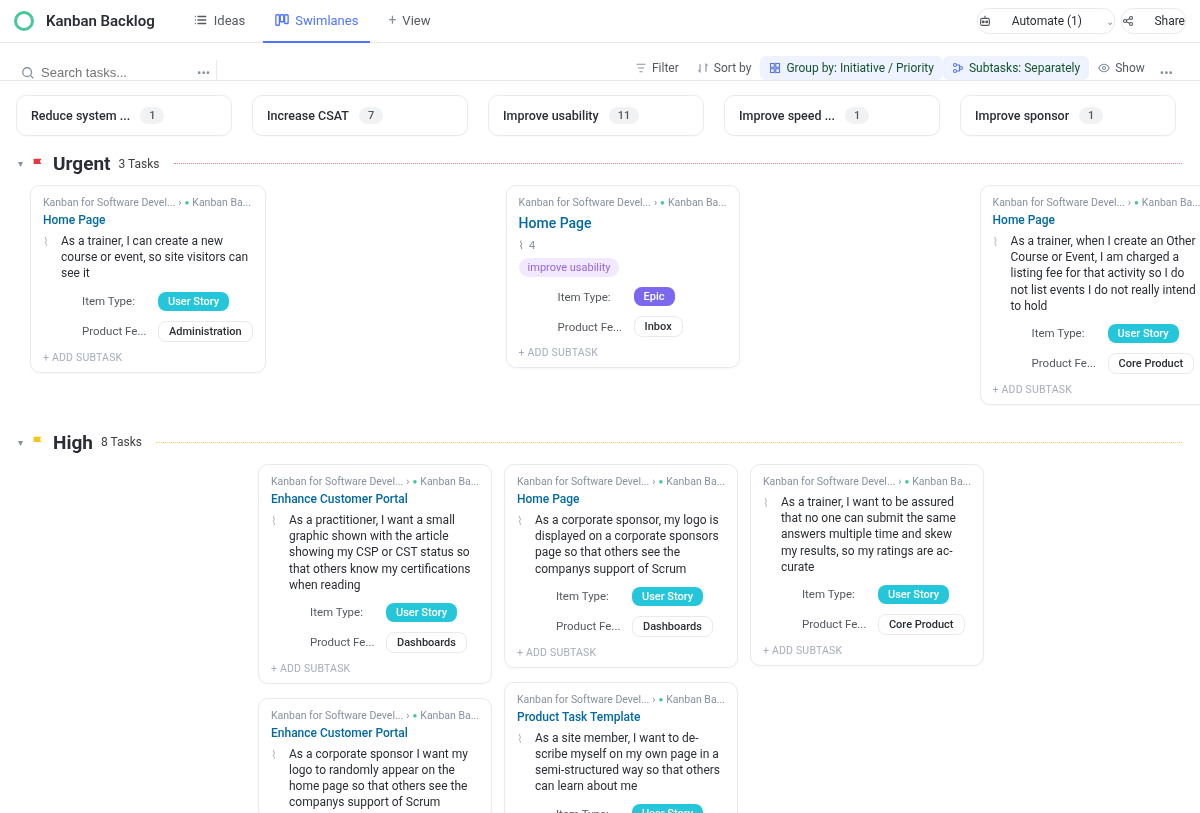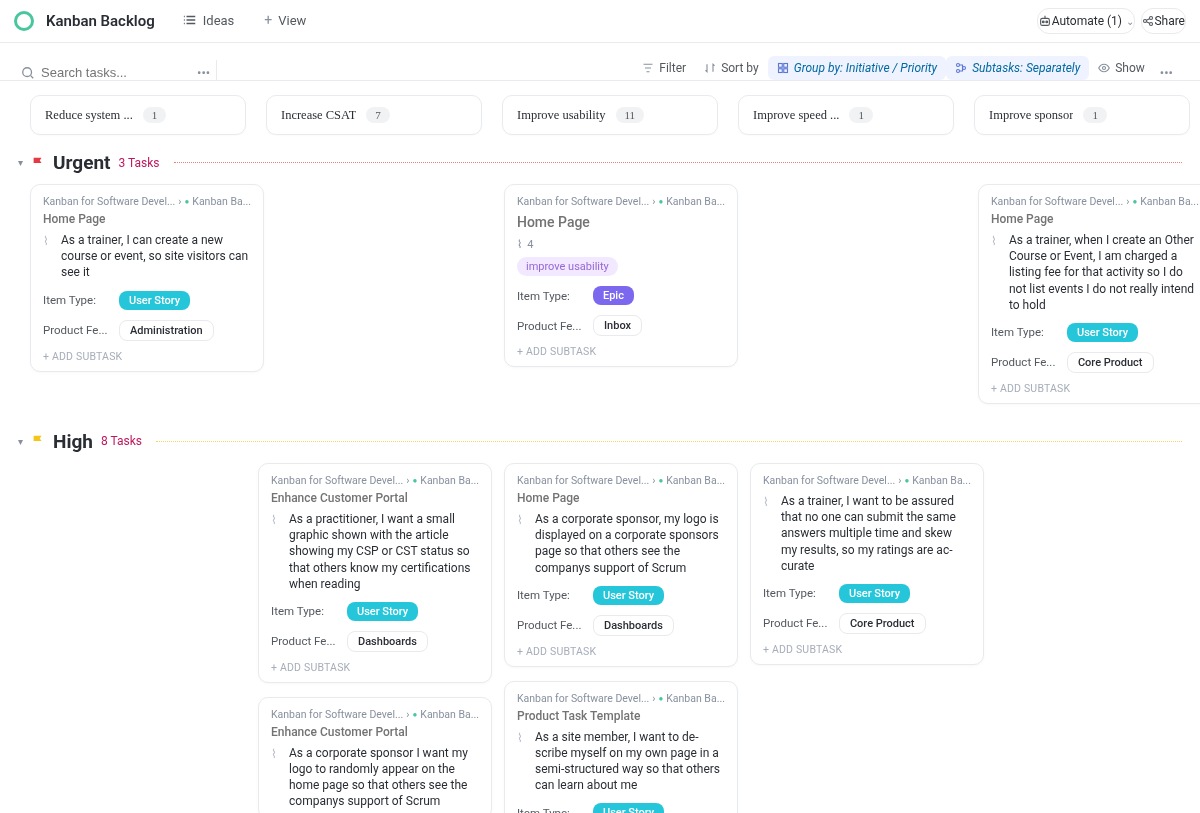--- a/index.html
+++ b/index.html
@@ -1,73 +1,81 @@
 <!DOCTYPE html>
 <html><head>
 <meta charset="utf-8">
 <style>
 * { box-sizing: border-box; margin: 0; padding: 0; }
 body { font-family: -apple-system, BlinkMacSystemFont, "Segoe UI", Roboto, sans-serif; font-size: 13px; color: #2a2e34; background: #fff; overflow-x: hidden; }
 .header { display: flex; align-items: center; height: 43px; border-bottom: 1px solid #e8eaed; padding: 0 14px; gap: 6px; }
 .logo-dot { width: 20px; height: 20px; border-radius: 50%; border: 3px solid #4ac69f; background: #fff; margin-right: 6px; }
-.title { font-size: 15px; font-weight: 600; margin-right: 10px; }
+.title { font-size: 15px; font-weight: 600; margin-right: 21px; }
 .tab { display: flex; align-items: center; gap: 6px; padding: 0 12px; height: 43px; color: #54595f; cursor: pointer; border-bottom: 2px solid transparent; }
 .tab.active { color: #4f75ff; border-bottom-color: #4f75ff; }
 .tab svg, .tab .ico { width: 14px; height: 14px; }
 .spacer { flex: 1; }
-.btn { display: flex; align-items: center; gap: 0; padding: 5px 0; border: 1px solid #e8eaed; border-radius: 12px; cursor: pointer; background: #fff; color: #2a2e34; font-size: 12px; }
+.btn { display: flex; align-items: center; gap: 20px; padding: 5px 0; border: 1px solid #e8eaed; border-radius: 12px; cursor: pointer; background: #fff; color: #2a2e34; font-size: 12px; }
 .toolbar { display: flex; align-items: flex-end; height: 38px; padding: 0 21px; border-bottom: 1px solid #e8eaed; }
 .search-wrap { display: flex; align-items: center; gap: 6px; color: #87909e; flex: 0 0 170px; }
 .search-input { border: none; outline: none; font-size: 13px; color: #54595f; width: 130px; }
 .more-dots { color: #87909e; padding: 0 6px; cursor: pointer; }
 .pill { display: flex; align-items: center; gap: 5px; padding: 5px 9px; border-radius: 6px; cursor: pointer; font-size: 12px; color: #54595f; }
-.pill.blue { background: #eef3ff; color: #0369a1; font-style: italic; }
-.columns { display: flex; gap: 20px; padding: 14px 30px 6px 30px; font-family: Liberation Serif, serif; }
+.pill.blue { background: #eef3ff; color: #14532d; }
+.columns { display: flex; gap: 20px; padding: 14px 30px 6px 16px; }
 .col-head { flex: 0 0 216px; border: 1px solid #e8eaed; border-radius: 10px; padding: 11px 14px; display: flex; align-items: center; gap: 10px; background: #fff; box-shadow: 0 1px 2px rgba(0,0,0,0.02); }
 .col-head .name { font-size: 12.5px; font-weight: 500; white-space: nowrap; overflow: hidden; text-overflow: ellipsis; }
 .countb { background: #f1f2f4; border-radius: 999px; padding: 2px 9px; font-size: 11px; color: #54595f; font-weight: 500; }
 .lane-header { display: flex; align-items: center; gap: 8px; padding: 10px 18px 8px 18px; }
 .chev { color: #87909e; cursor: pointer; font-size: 10px; }
 .flag { width: 14px; height: 14px; }
 .lane-name { font-weight: 700; font-size: 19px; }
-.lane-count { color: #be185d; font-size: 12px; }
+.lane-count { color: #404040; font-size: 12px; }
 .dash-line { flex: 1; border-top: 1.5px dotted; margin-left: 6px; }
 .dash-line.red { border-color: #f27d7d; }
 .dash-line.yellow { border-color: #f5d565; }
 .cards-row { display: flex; gap: 12px; padding: 2px 30px 16px 30px; align-items: flex-start; }
 .col-slot { flex: 0 0 216px; display: flex; flex-direction: column; gap: 14px; }
 .card { border: 1px solid #e8eaed; border-radius: 10px; padding: 10px 12px 8px 12px; background: #fff; box-shadow: 0 1px 3px rgba(0,0,0,0.03); }
 .crumb { font-size: 10.5px; color: #87909e; display: flex; align-items: center; gap: 3px; white-space: nowrap; overflow: hidden; }
 .crumb .g { color: #4ac69f; font-size: 8px; }
-.card-title { font-size: 12px; font-weight: 500; margin-top: 4px; color: #737373; }
+.card-title { font-size: 12px; font-weight: 500; margin-top: 4px; color: #0369a1; }
 .desc-row { display: flex; gap: 6px; margin-top: 6px; font-size: 12px; color: #2a2e34; line-height: 1.35; }
 .desc-row .tree-ico { color: #b8bec8; flex: 0 0 12px; margin-top: 1px; }
 .sub-row { display: flex; align-items: center; gap: 5px; margin-top: 8px; font-size: 11px; color: #87909e; }
 .tag { display: inline-block; padding: 3px 9px; border-radius: 12px; font-size: 11px; }
 .tag.purple { background: #f2e8ff; color: #9668d6; }
 .field-row { display: flex; align-items: center; gap: 10px; margin-top: 10px; font-size: 11.5px; }
-.field-label { color: #54595f; white-space: nowrap; overflow: hidden; text-overflow: ellipsis; width: 66px; }
+.field-label { color: #54595f; white-space: nowrap; overflow: hidden; text-overflow: ellipsis; width: 66px; margin-left: 39px; }
 .chip { padding: 3px 10px; border-radius: 8px; font-size: 11px; font-weight: 500; }
 .chip.teal { background: #26c6da; color: #fff; }
 .chip.violet { background: #7b68ee; color: #fff; }
 .chip.plain { border: 1px solid #e8eaed; background: #fff; color: #2a2e34; }
 .add-sub { margin-top: 9px; font-size: 10.5px; color: #a6adb9; letter-spacing: .2px; cursor: pointer; }
 </style>
 </head>
 <body>
 
 <div class="header">
   <div class="logo-dot"></div>
   <div class="title">Kanban Backlog</div>
   <div class="tab">
     <svg viewBox="0 0 16 16" fill="none" stroke="#54595f" stroke-width="1.5">
         <path d="M4 4h10M4 8h10M4 12h10M1 4h1M1 8h1M1 12h1"></path>
       </svg>
     <span>Ideas</span>
   </div>
+  <div class="tab active">
+    <svg viewBox="0 0 16 16" fill="none" stroke="#4f75ff" stroke-width="1.5">
+        <rect x="1" y="2" width="4" height="12" rx="1"></rect>
+        <rect x="6" y="2" width="4" height="8" rx="1"></rect>
+        <rect x="11" y="2" width="4" height="10" rx="1"></rect>
+      </svg>
+    <span>Swimlanes</span>
+  </div>
   <div class="tab">
     <span style="font-size:14px;color:#87909e">+</span>
     <span>View</span>
   </div>
   <div class="spacer"></div>
   <div class="btn">
     <svg width="14" height="14" viewBox="0 0 16 16" fill="none" stroke="#54595f" stroke-width="1.3">
         <rect x="3" y="5" width="10" height="8" rx="2"></rect>
         <circle cx="6" cy="9" r="1" fill="#54595f"></circle>
         <circle cx="10" cy="9" r="1" fill="#54595f"></circle>

